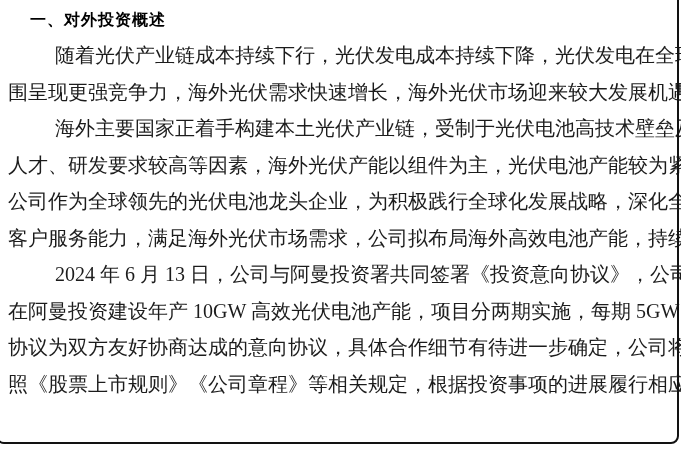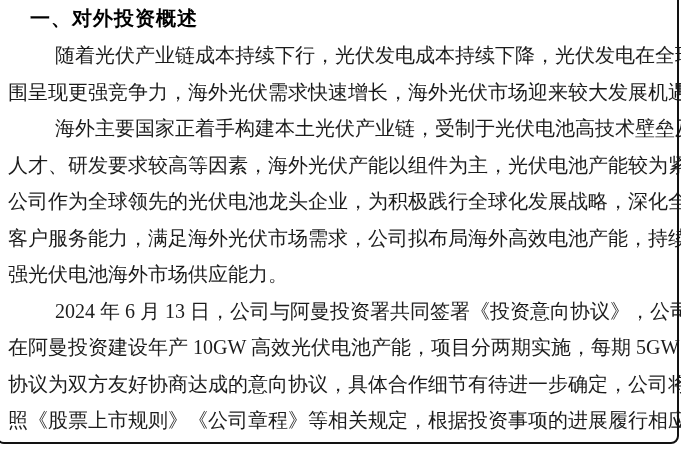--- a/index.html
+++ b/index.html
@@ -29,23 +29,23 @@
   .text-col {
     position: absolute;
     left: 8px;
     right: 11px;
     top: 0;
   }
   .doc-heading {
     margin: 0;
     padding: 7px 0 4px 22px;
     height: 26px;
-    font-family: Liberation Mono, monospace;
+    font-family: Liberation Sans, sans-serif;
     font-weight: 700;
-    font-size: 20px;
+    font-size: 16px;
     line-height: 26px;
     color: #000000;
     letter-spacing: 1px;
   }
   .bline {
     font-size: 20px;
     line-height: 36.5px;
     height: 36.5px;
     color: #1c1c1c;
     text-align: justify;
@@ -67,21 +67,20 @@
 <div class="page">
   <div class="text-col">
     <h1 class="doc-heading">一、对外投资概述</h1>
 
     <div class="bline indent">随着光伏产业链成本持续下行，光伏发电成本持续下降，光伏发电在全球范</div>
     <div class="bline">围呈现更强竞争力，海外光伏需求快速增长，海外光伏市场迎来较大发展机遇。</div>
     <div class="bline indent">海外主要国家正着手构建本土光伏产业链，受制于光伏电池高技术壁垒及对</div>
     <div class="bline">人才、研发要求较高等因素，海外光伏产能以组件为主，光伏电池产能较为紧缺。</div>
     <div class="bline">公司作为全球领先的光伏电池龙头企业，为积极践行全球化发展战略，深化全球</div>
     <div class="bline">客户服务能力，满足海外光伏市场需求，公司拟布局海外高效电池产能，持续加</div>
-    <div class="bline parend">强光伏电池海外市场供应能力。</div>
     <div class="bline indent">2024 年 6 月 13 日，公司与阿曼投资署共同签署《投资意向协议》，公司拟</div>
     <div class="bline">在阿曼投资建设年产 10GW 高效光伏电池产能，项目分两期实施，每期 5GW。本</div>
     <div class="bline">协议为双方友好协商达成的意向协议，具体合作细节有待进一步确定，公司将按</div>
     <div class="bline">照《股票上市规则》《公司章程》等相关规定，根据投资事项的进展履行相应决</div>
   </div>
 
   <div class="page-frame"></div>
 </div>
 
 </body></html>

